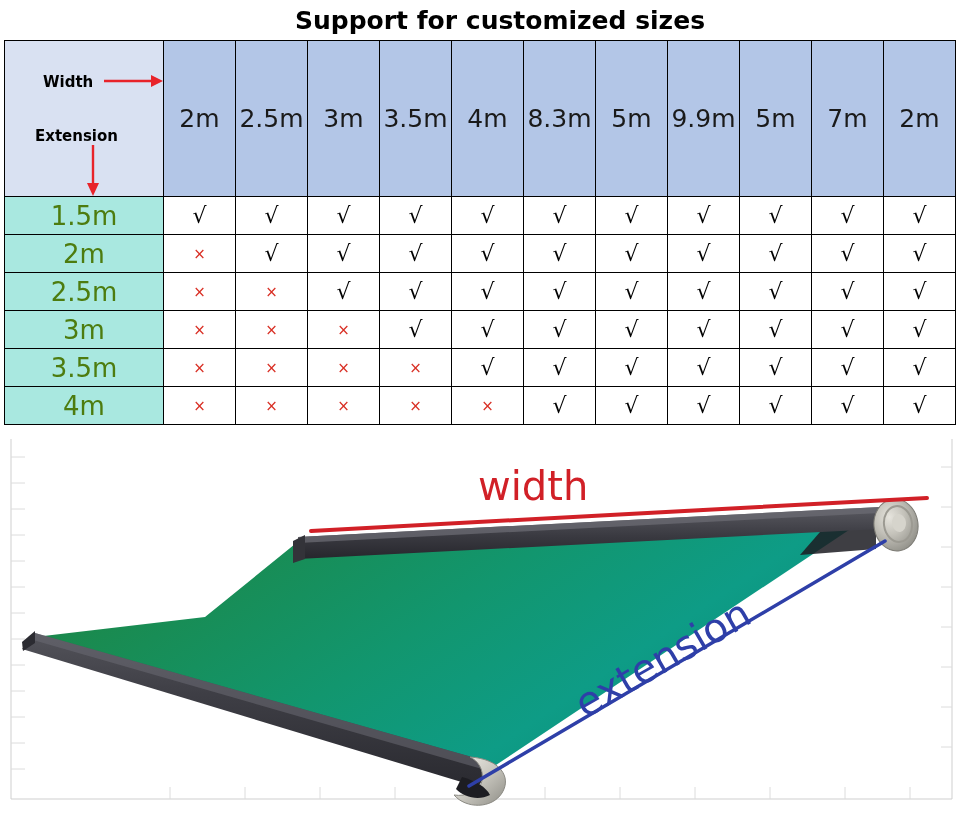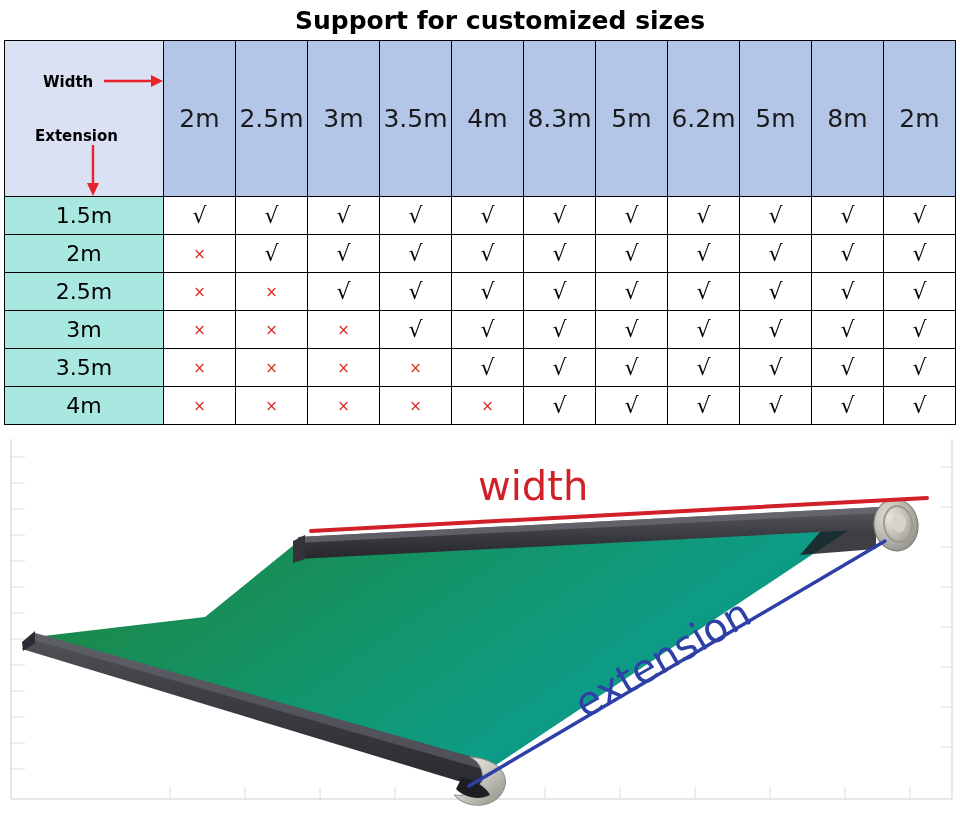--- a/index.html
+++ b/index.html
@@ -49,22 +49,22 @@
   .col-head{
     background:#b3c6e7;
     height:155px;
     font-size:25px;
     font-weight:normal;
     color:#1a1a1a;
   }
   .row-head{
     background:#a9e8e0;
     height:37px;
-    font-size:22px;
-    color:#000000;
+    font-size:26px;
+    color:#4d7c0f;
   }
   .cell{
     height:37px;
     background:#ffffff;
   }
   .mark-ok{
     font-size:22px;
     color:#000000;
     line-height:1;
     font-family:"DejaVu Sans", sans-serif;
@@ -131,23 +131,23 @@
           </svg>
         </div>
       </th>
       <th class="col-head">2m</th>
       <th class="col-head">2.5m</th>
       <th class="col-head">3m</th>
       <th class="col-head">3.5m</th>
       <th class="col-head">4m</th>
       <th class="col-head">8.3m</th>
       <th class="col-head">5m</th>
-      <th class="col-head">6.2m</th>
+      <th class="col-head">9.9m</th>
       <th class="col-head">5m</th>
-      <th class="col-head">8m</th>
+      <th class="col-head">7m</th>
       <th class="col-head">2m</th>
     </tr>
   </thead>
   <tbody id="table-body">
       <tr>
         <td class="row-head">1.5m</td>
         <td class="cell"><span class="mark-ok">√</span></td>
         <td class="cell"><span class="mark-ok">√</span></td>
         <td class="cell"><span class="mark-ok">√</span></td>
         <td class="cell"><span class="mark-ok">√</span></td>

